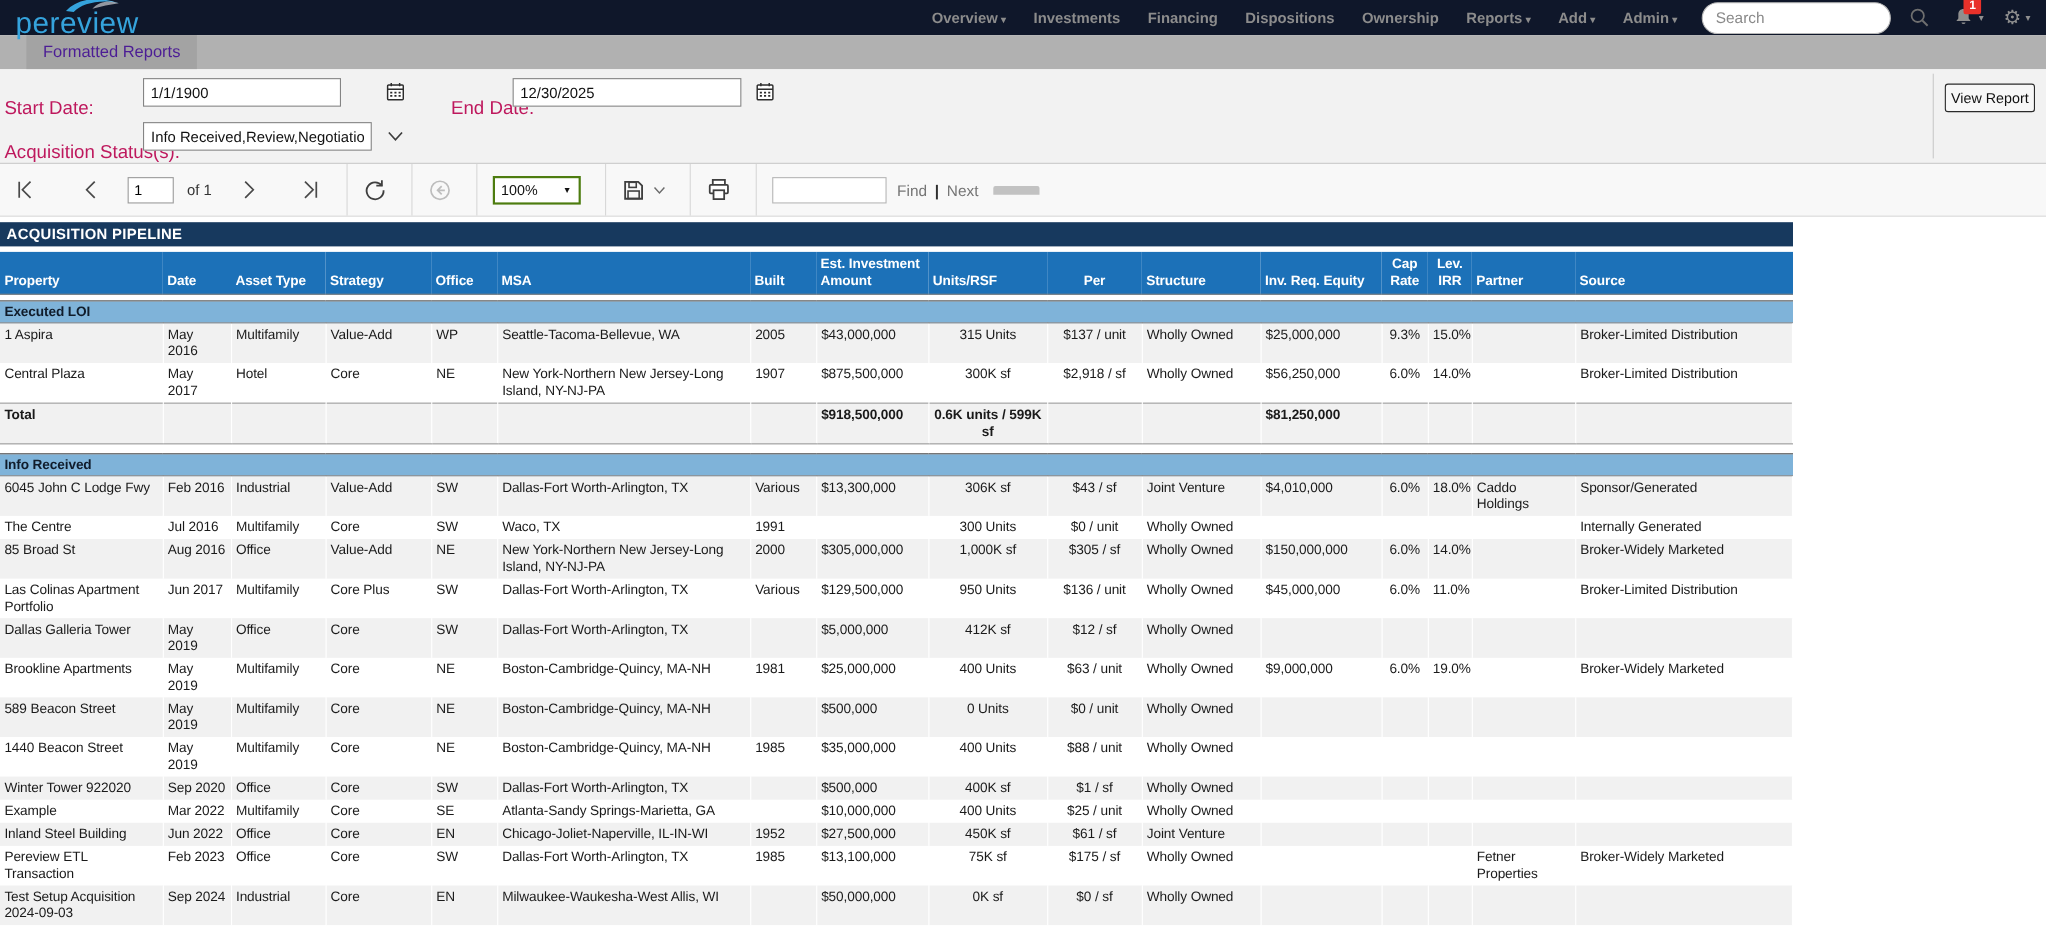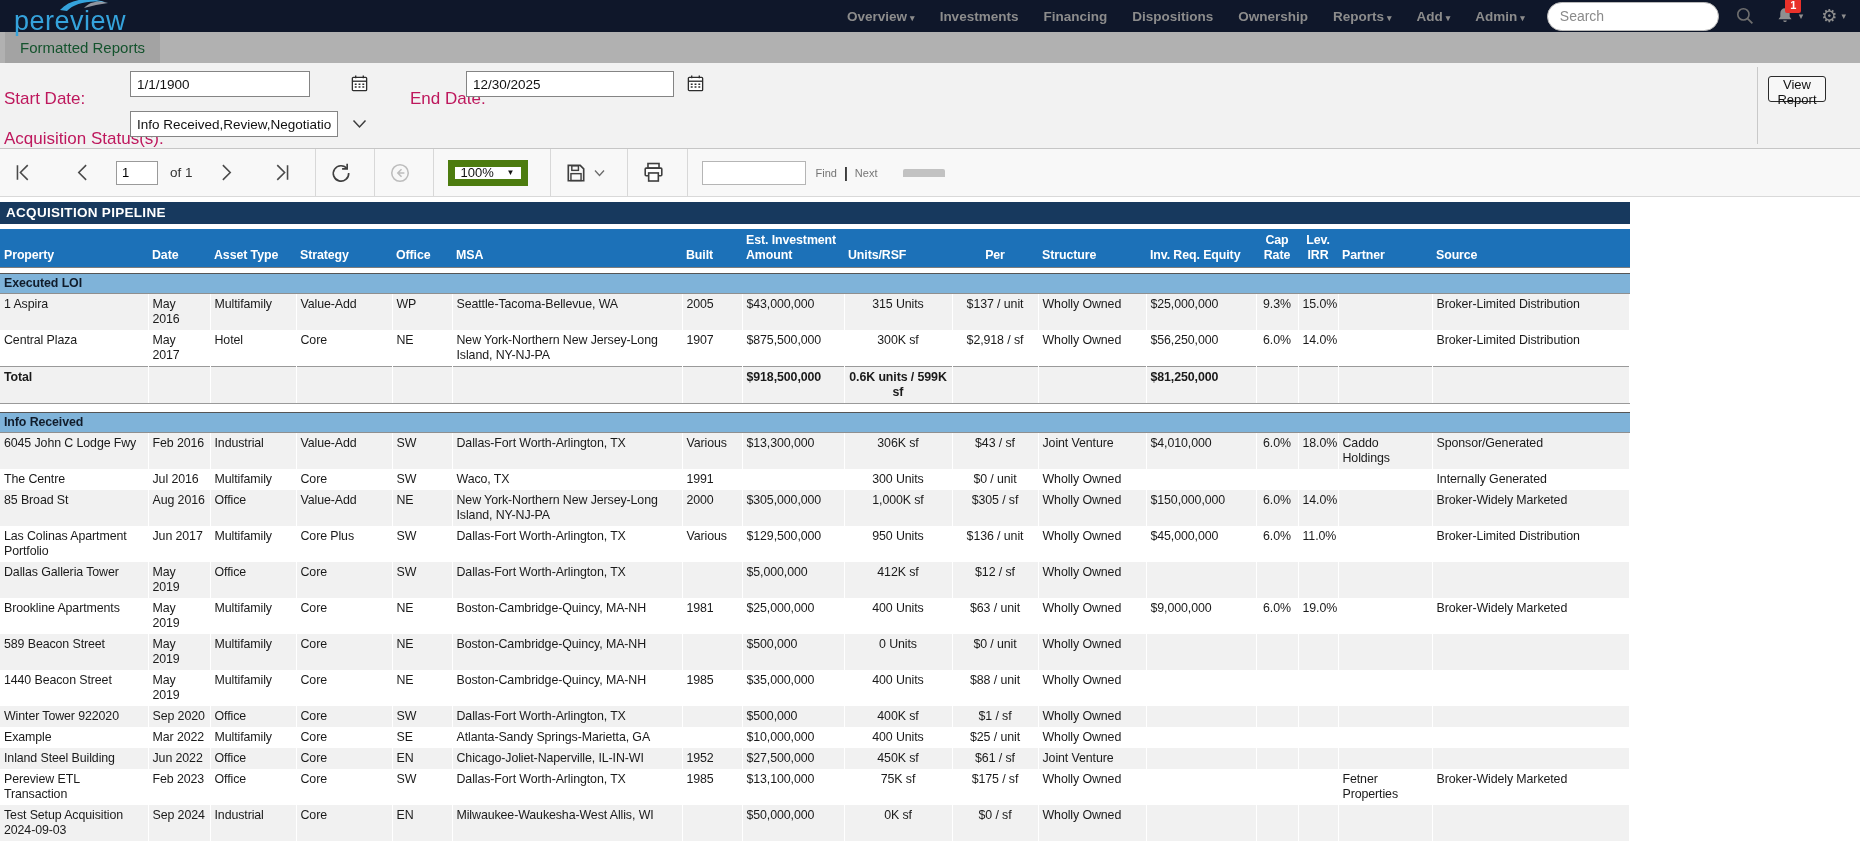--- a/index.html
+++ b/index.html
@@ -22,48 +22,48 @@
   .search-pill input::placeholder { color:#8a8a8a; }
   .hdr-ico { margin-left:16px; display:flex; align-items:center; }
   .bell-wrap { position:relative; margin-left:20px; display:flex; align-items:center; }
   .badge { position:absolute; top:-9px; right:2px; min-width:16px; height:16px; background:var(--badge);
            color:#fff; font-size:11px; font-weight:700; text-align:center; line-height:16px; border-radius:2px; padding:0 2px; }
   .tiny-caret { font-size:9px; color:#8f8f8f; margin-left:4px; }
   .gear { font-size:18px; color:#8f8f8f; margin-left:18px; line-height:1; }
 
   
   .tabbar { height:31px; background:#b1b1b1; display:flex; }
-  .tab { height:31px; line-height:31px; padding:0 15px; background:#a3a3a3; color:#14532d; font-size:15px; margin-left:5px; }
+  .tab { height:31px; line-height:31px; padding:0 15px; background:#a3a3a3; color:#4c1d95; font-size:15px; margin-left:24px; }
 
   
   .filters { position:relative; height:86px; background:#f2f2f2; border-bottom:1px solid #c6c6c6; }
   .flabel { position:absolute; font-size:17px; color:#be185d;margin-top:12px; }
   .ftext { position:absolute; height:26px; border:1px solid #848484; background:#fff; font-size:13.5px; color:#111;
            padding:0 6px; font-family:"Liberation Sans", sans-serif; outline:none; white-space:nowrap; overflow:hidden; }
   .cal { position:absolute; cursor:pointer; }
   .status-chev { position:absolute; cursor:pointer; }
   .fdivider { position:absolute; left:1757px; top:4px; bottom:4px; width:1px; background:#c9c9c9; }
-  .view-btn { position:absolute; left:1768px; top:13px; width:58px; height:26px; background:#f7f7f7;
+  .view-btn { position:absolute; left:1768px; top:13px; width:82px; height:26px; background:#f7f7f7;
               border:1px solid #2b2b2b; border-radius:3px; font-size:13px; color:#111; cursor:pointer;
               font-family:"Liberation Sans", sans-serif; }
 
   
   .toolbar { position:relative; height:48px; background:#f8f8f8; border-bottom:1px solid #d9d9d9;
              display:flex; align-items:center; padding-left:12px; }
   .tbtn { display:flex; align-items:center; cursor:pointer; margin-right:22px; }
   .tdiv { width:1px; align-self:stretch; background:#d8d8d8; margin:0 14px 0 0; }
   .pageinput { width:42px; height:24px; border:1px solid #9a9a9a; font-size:13px; padding:0 5px; margin-right:12px;
                font-family:"Liberation Sans", sans-serif; outline:none; }
   .oflabel { font-size:13.5px; color:#333; margin-right:22px; white-space:nowrap; }
-  .zoomsel { width:80px; height:26px; border:7px solid #4d7c0f; background:#fff; display:flex; align-items:center;
+  .zoomsel { width:80px; height:26px; border:2px solid #4d7c0f; background:#fff; display:flex; align-items:center;
              justify-content:space-between; padding:0 6px; font-size:13px; color:#111; cursor:pointer; margin-right:22px; }
   .zoomsel .selcaret { font-size:8px; color:#111; }
   .findbox { width:104px; height:24px; border:1px solid #b5b5b5; font-size:13px; padding:0 5px; margin-right:10px;
              font-family:"Liberation Sans", sans-serif; outline:none; }
-  .findlbl { font-size:11px; color:#757575; cursor:pointer; }
+  .findlbl { font-size:14px; color:#757575; cursor:pointer; }
   .findsep { font-size:14px; color:#2f2f2f; font-weight:700; margin:0 7px; }
   .collapse-handle { position:absolute; left:903px; top:169px; width:42px; height:8px; background:#c2c2c2;
                      border-radius:2px 2px 0 0; cursor:pointer; z-index:5; }
 
   
   .report { background:#fff; padding-top:5px; }
   .report-title { width:1630px; height:22px; line-height:22px; background:var(--navy); color:#fff;
                   font-size:13.5px; font-weight:700; letter-spacing:.3px; padding-left:6px; margin-bottom:5px; }
   table.rpt { width:1630px; table-layout:fixed; border-collapse:collapse; font-size:12.4px; color:#1a1a1a;
               letter-spacing:-0.1px; }

